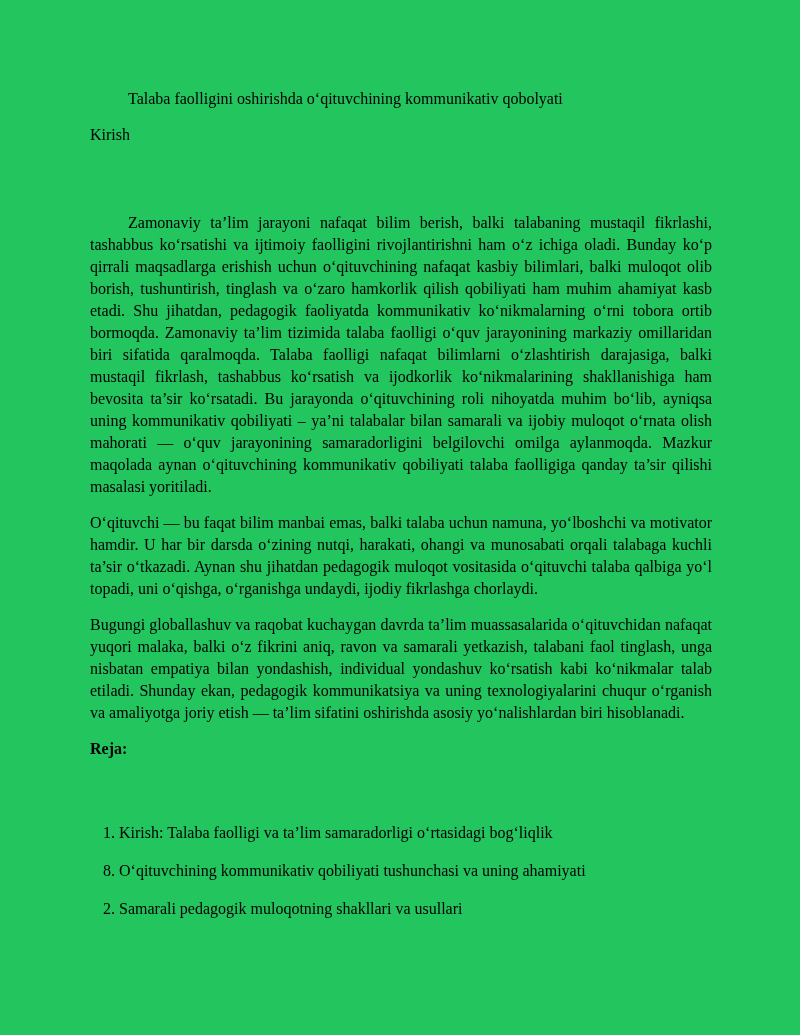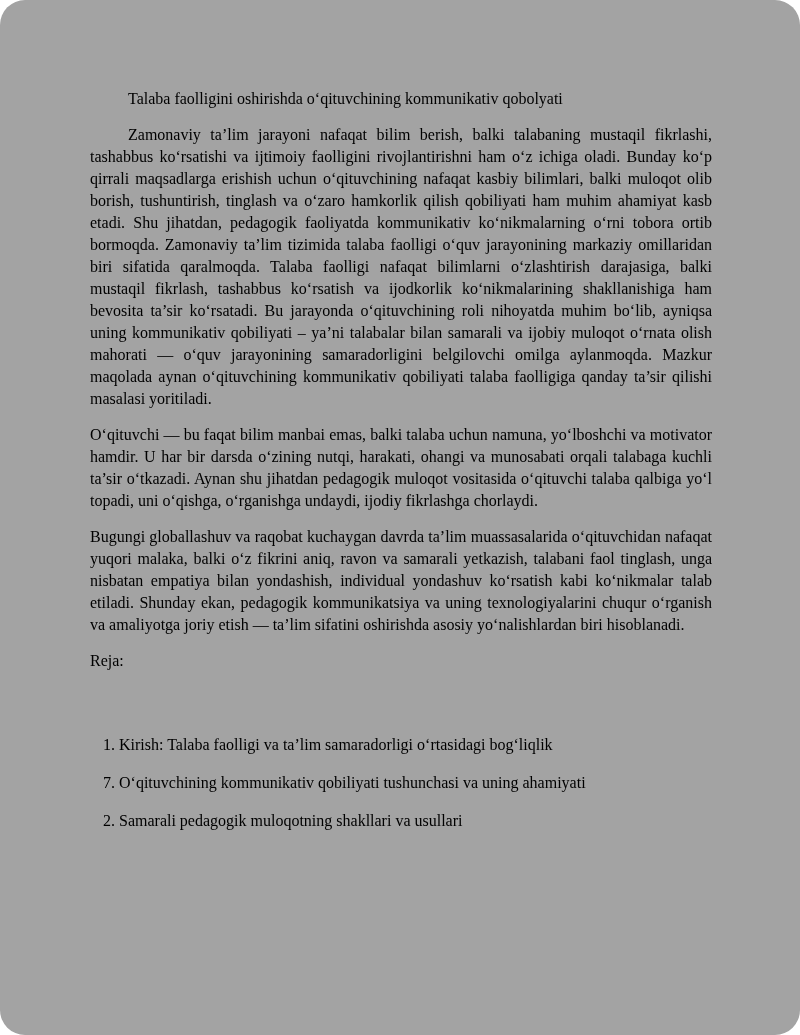--- a/index.html
+++ b/index.html
@@ -4,24 +4,23 @@
 <style>
   html, body {
     margin: 0;
     padding: 0;
     background: #ffffff;
   }
   .doc-page {
     position: relative;
     width: 800px;
     height: 1035px;
-    background: #a3a3a3;
+    background: #22c55e;
     overflow: hidden;
     box-sizing: border-box;
-    border-radius: 25px;
   }
   .doc-content {
     box-sizing: border-box;
     padding: 88px 88px 0 90px;
     width: 100%;
     font-family: "Liberation Serif", serif;
     font-size: 16px;
     color: #000000;
   }
   .doc-title {
@@ -38,43 +37,45 @@
     margin: 0 0 14px 0;
     line-height: 22px;
     text-align: justify;
   }
   .doc-para.first-indent {
     text-indent: 38px;
   }
   .plan-label {
     margin: 6px 0 62px 0;
     line-height: 22px;
+    font-weight: bold;
   }
   .plan-item {
     margin: 0 0 16px 13px;
     line-height: 22px;
   }
 </style>
 </head>
 <body>
 
 <div class="doc-page">
   <div class="doc-content">
 
     <p class="doc-title">Talaba faolligini oshirishda oʻqituvchining kommunikativ qobolyati</p>
 
+    <p class="doc-heading">Kirish</p>
 
     <p class="doc-para first-indent">Zamonaviy ta’lim jarayoni nafaqat bilim berish, balki talabaning mustaqil fikrlashi, tashabbus koʻrsatishi va ijtimoiy faolligini rivojlantirishni ham oʻz ichiga oladi. Bunday koʻp qirrali maqsadlarga erishish uchun oʻqituvchining nafaqat kasbiy bilimlari, balki muloqot olib borish, tushuntirish, tinglash va oʻzaro hamkorlik qilish qobiliyati ham muhim ahamiyat kasb etadi. Shu jihatdan, pedagogik faoliyatda kommunikativ koʻnikmalarning oʻrni tobora ortib bormoqda. Zamonaviy ta’lim tizimida talaba faolligi oʻquv jarayonining markaziy omillaridan biri sifatida qaralmoqda. Talaba faolligi nafaqat bilimlarni oʻzlashtirish darajasiga, balki mustaqil fikrlash, tashabbus koʻrsatish va ijodkorlik koʻnikmalarining shakllanishiga ham bevosita ta’sir koʻrsatadi. Bu jarayonda oʻqituvchining roli nihoyatda muhim boʻlib, ayniqsa uning kommunikativ qobiliyati – ya’ni talabalar bilan samarali va ijobiy muloqot oʻrnata olish mahorati — oʻquv jarayonining samaradorligini belgilovchi omilga aylanmoqda. Mazkur maqolada aynan oʻqituvchining kommunikativ qobiliyati talaba faolligiga qanday ta’sir qilishi masalasi yoritiladi.</p>
 
     <p class="doc-para">Oʻqituvchi — bu faqat bilim manbai emas, balki talaba uchun namuna, yoʻlboshchi va motivator hamdir. U har bir darsda oʻzining nutqi, harakati, ohangi va munosabati orqali talabaga kuchli ta’sir oʻtkazadi. Aynan shu jihatdan pedagogik muloqot vositasida oʻqituvchi talaba qalbiga yoʻl topadi, uni oʻqishga, oʻrganishga undaydi, ijodiy fikrlashga chorlaydi.</p>
 
     <p class="doc-para">Bugungi globallashuv va raqobat kuchaygan davrda ta’lim muassasalarida oʻqituvchidan nafaqat yuqori malaka, balki oʻz fikrini aniq, ravon va samarali yetkazish, talabani faol tinglash, unga nisbatan empatiya bilan yondashish, individual yondashuv koʻrsatish kabi koʻnikmalar talab etiladi. Shunday ekan, pedagogik kommunikatsiya va uning texnologiyalarini chuqur oʻrganish va amaliyotga joriy etish — ta’lim sifatini oshirishda asosiy yoʻnalishlardan biri hisoblanadi.</p>
 
     <p class="plan-label">Reja:</p>
 
     <p class="plan-item">1. Kirish: Talaba faolligi va ta’lim samaradorligi oʻrtasidagi bogʻliqlik</p>
 
-    <p class="plan-item">7. Oʻqituvchining kommunikativ qobiliyati tushunchasi va uning ahamiyati</p>
+    <p class="plan-item">8. Oʻqituvchining kommunikativ qobiliyati tushunchasi va uning ahamiyati</p>
 
     <p class="plan-item">2. Samarali pedagogik muloqotning shakllari va usullari</p>
 
   </div>
 </div>
 
 </body></html>

